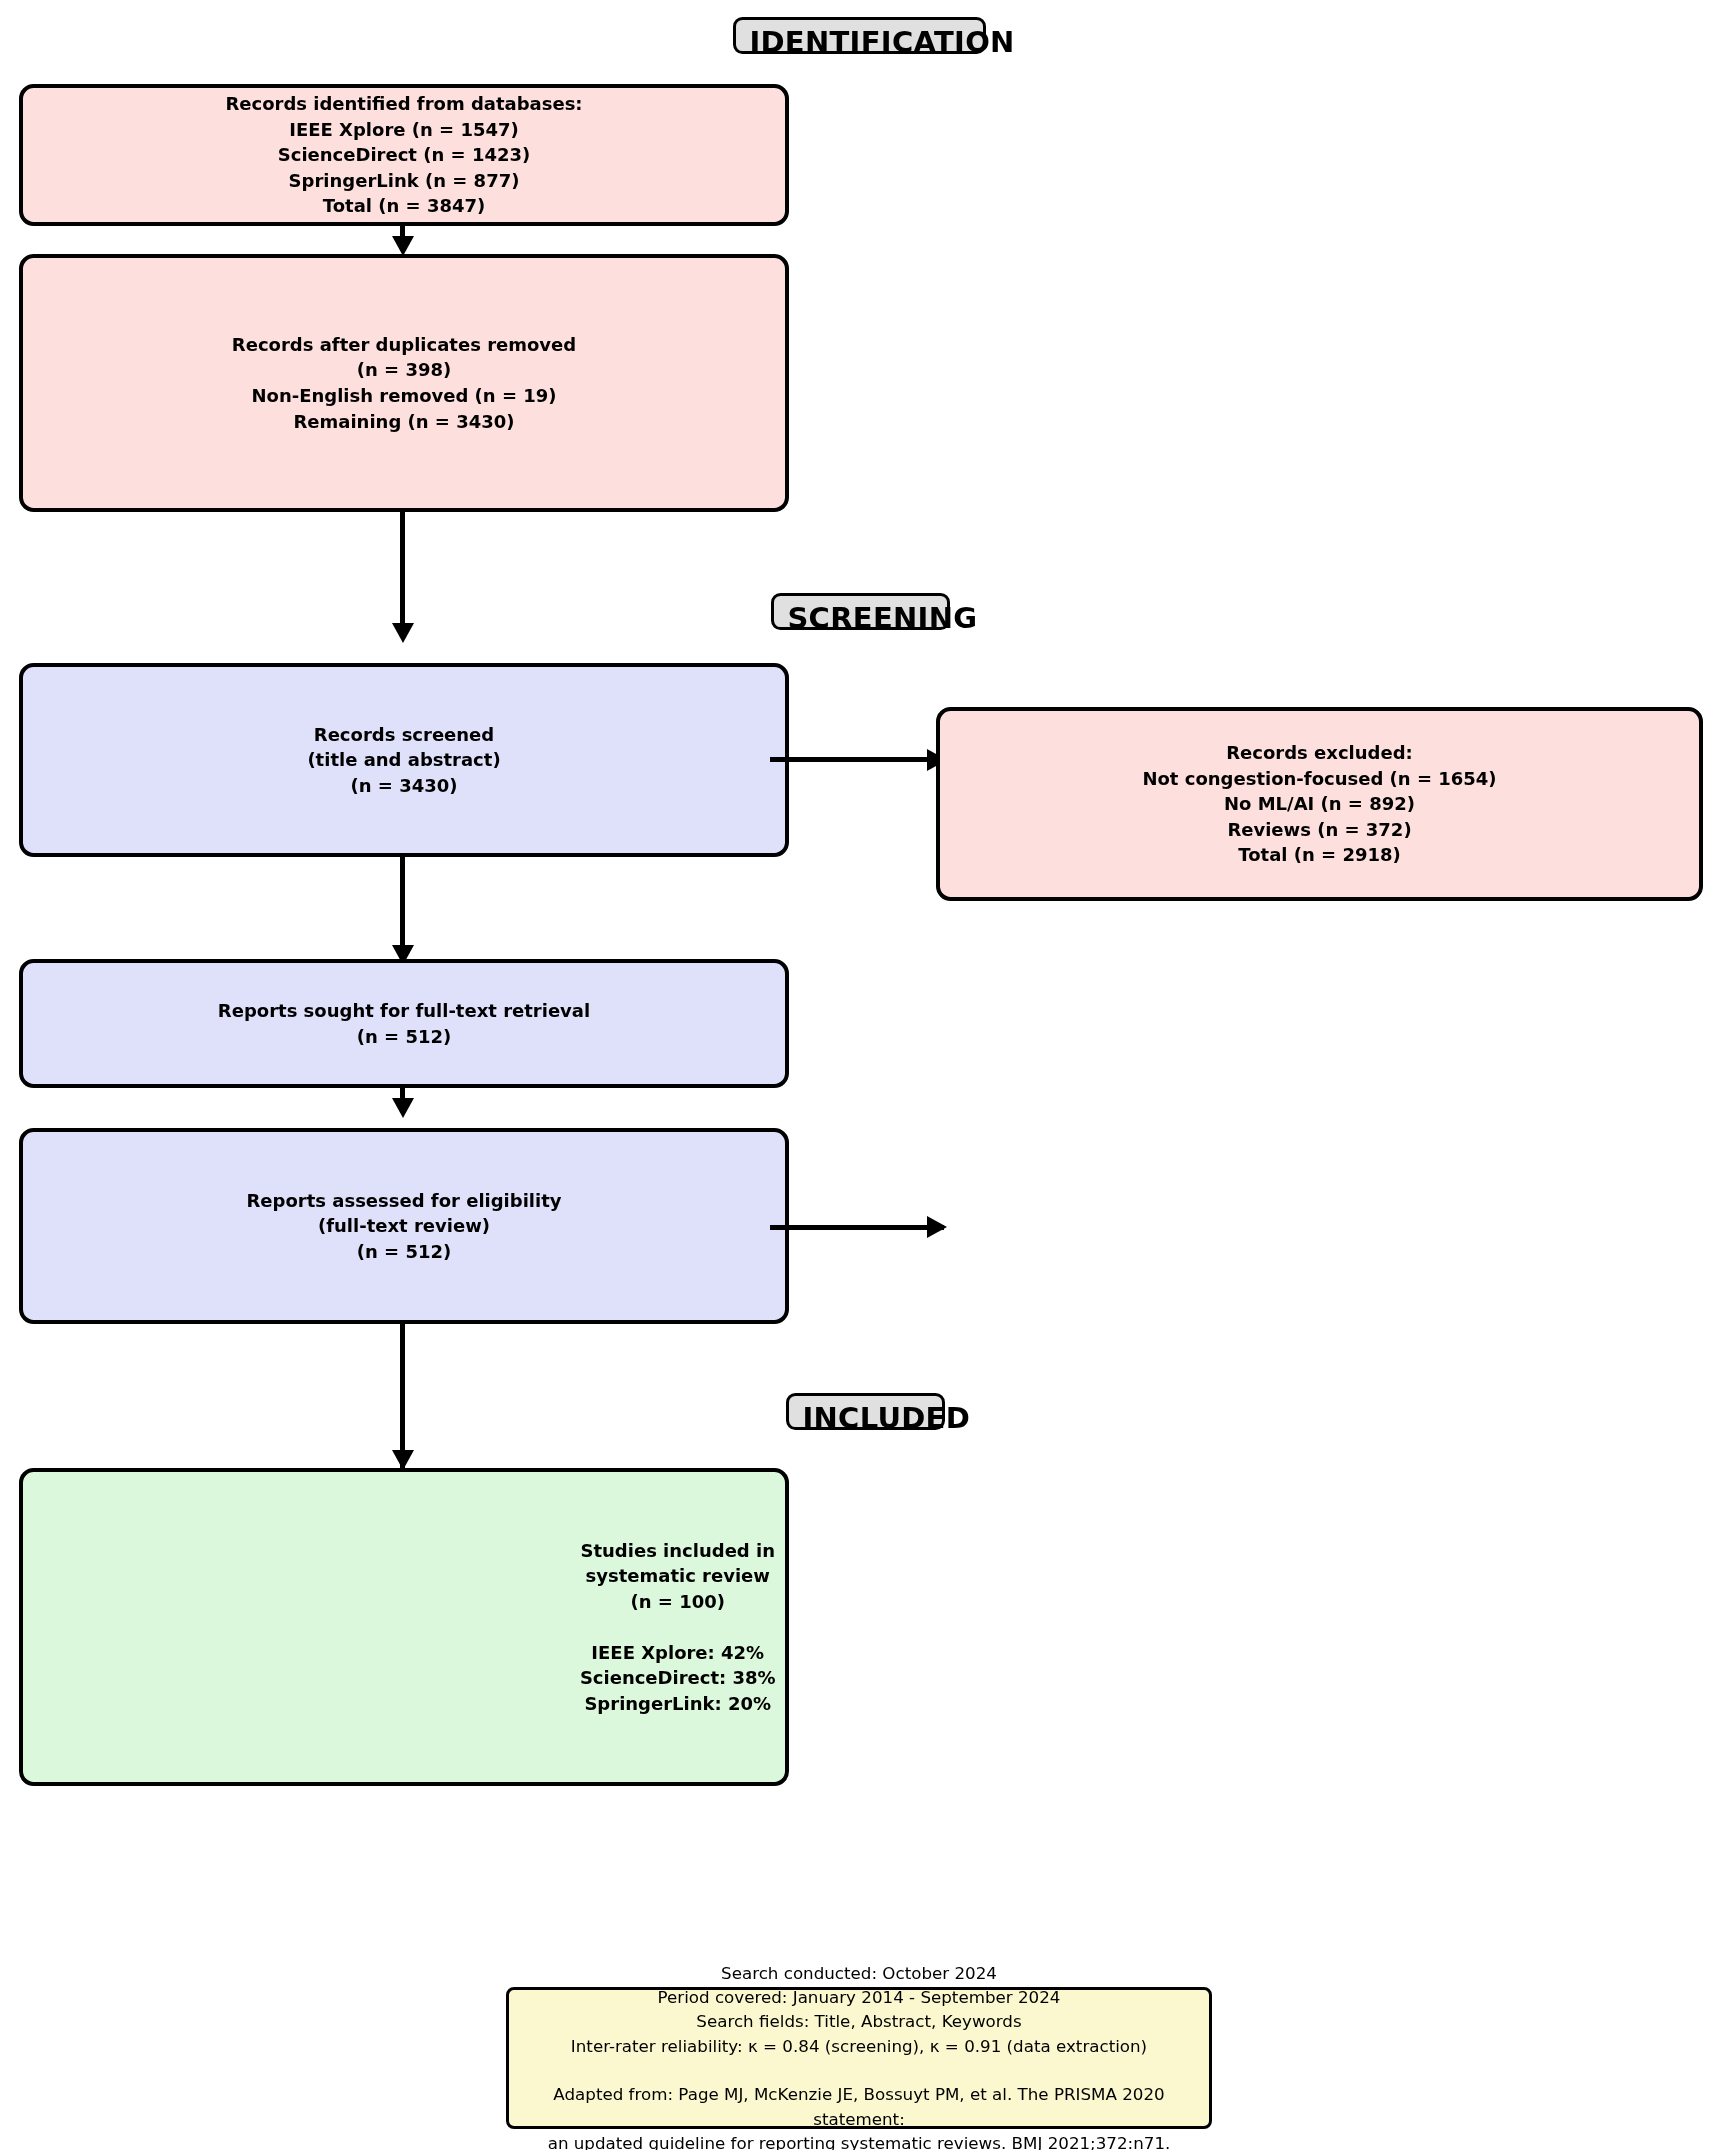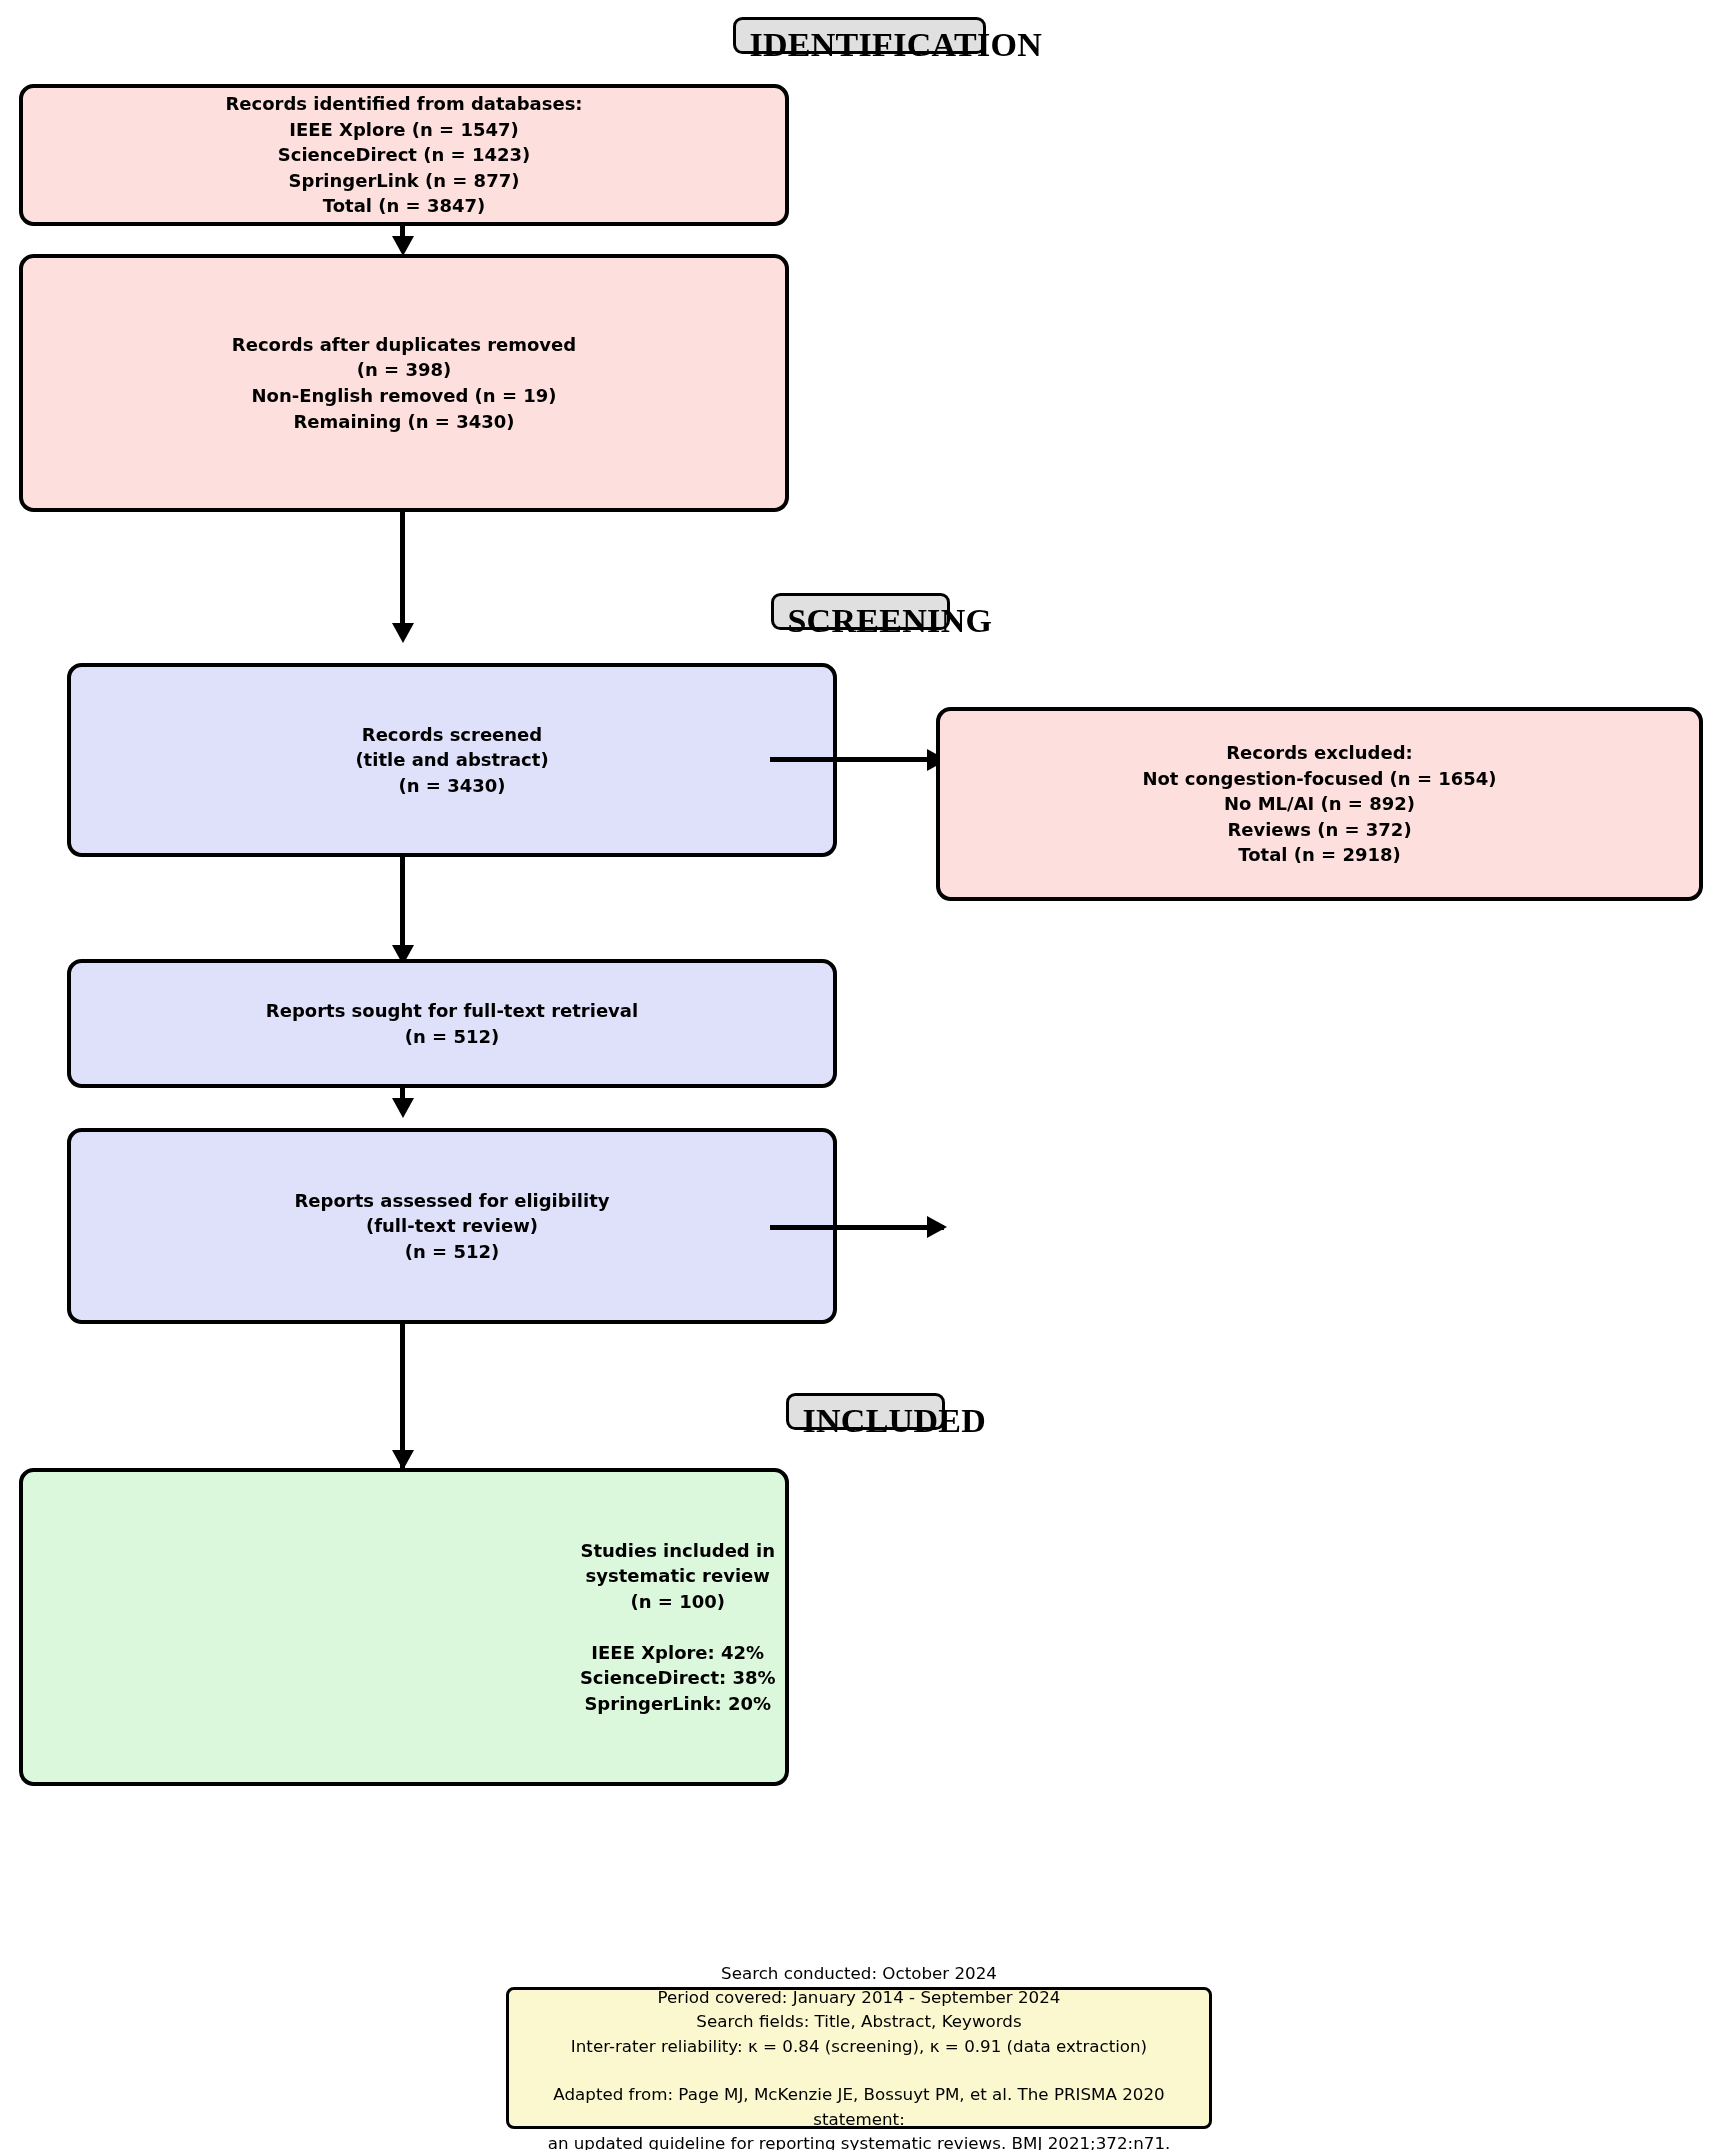--- a/index.html
+++ b/index.html
@@ -20,28 +20,27 @@
   }
 
   
   .stage-label {
     position: absolute;
     background: #e0e0e0;
     border: 3.3px solid #000000;
     border-radius: 9.4px;
     color: #000000;
     font-weight: bold;
-    font-size: 34px;
+    font-size: 29px;
     letter-spacing: 0.3px;
     text-align: center;
     line-height: 1;
     padding: 8px 13.4px 9.4px 13.4px;
     white-space: nowrap;
     box-sizing: border-box;
-    font-family: Liberation Serif, serif;
   }
 
   
   .flow-box {
     position: absolute;
     border: 4px solid #000000;
     border-radius: 14.7px;
     box-sizing: border-box;
     display: flex;
     align-items: center;
@@ -50,21 +49,21 @@
   }
   .flow-box .box-text {
     font-size: 18px;
     font-weight: bold;
     line-height: 1.42;
     color: #000000;
     white-space: pre-line;
     padding: 0 9.4px;
   }
   .box-identification { background: #fde0de; }
-  .box-screening      { background: #dfe0fa; margin-left: 48px; }
+  .box-screening      { background: #dfe0fa; }
   .box-included       { background: #dcf8dc; justify-content: flex-end; }
 
   
   .footnote-box {
     position: absolute;
     background: #fbf8cf;
     border: 3.3px solid #000000;
     border-radius: 8px;
     box-sizing: border-box;
     display: flex;

